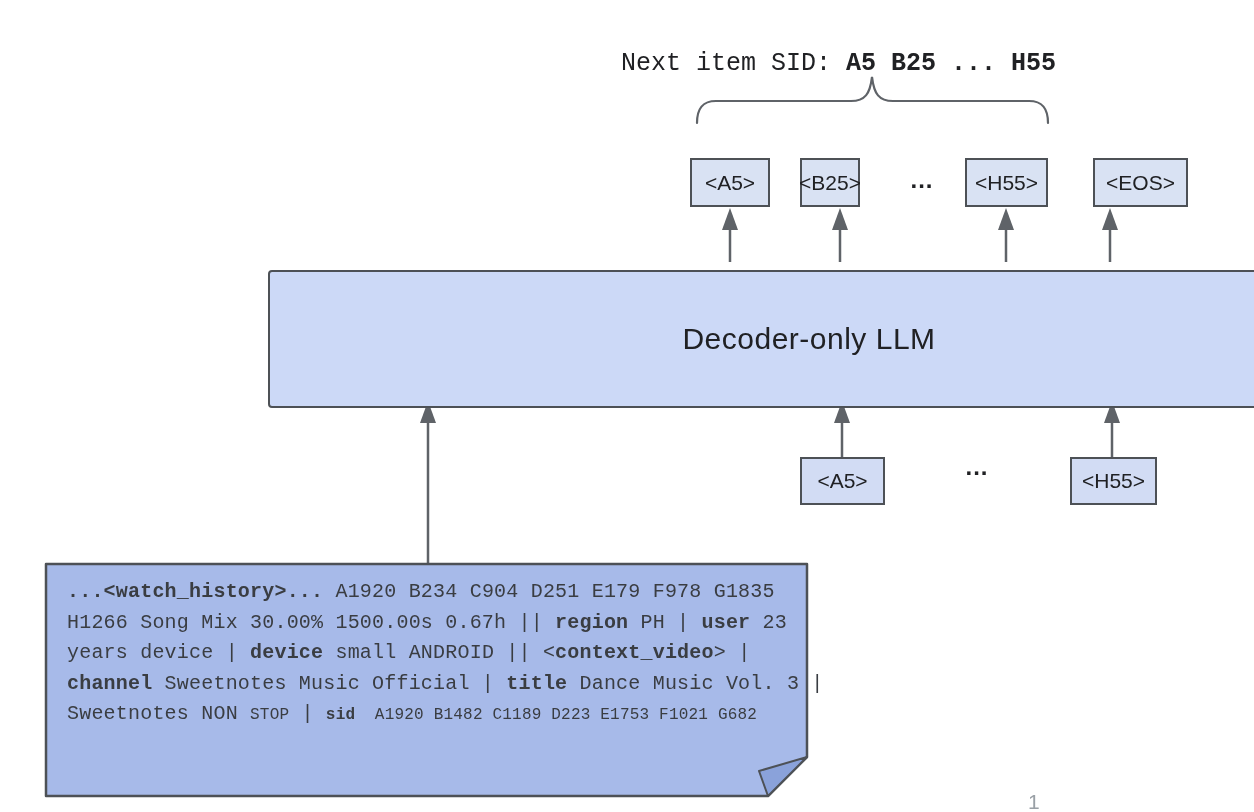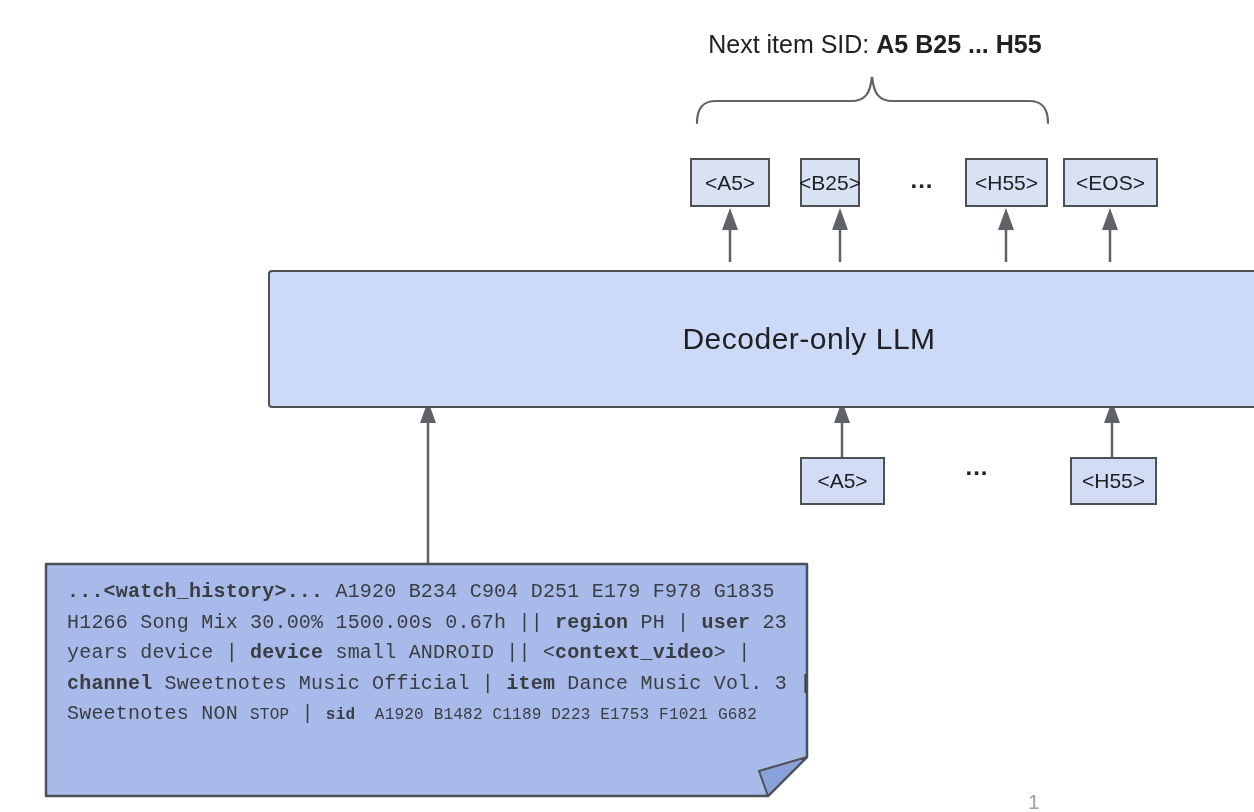--- a/index.html
+++ b/index.html
@@ -17,34 +17,34 @@
   }
   *{margin:0;padding:0;box-sizing:border-box;}
   html,body{background:#fff;}
   body{font-family:"Liberation Sans", sans-serif;}
   .canvas{
     position:relative;width:1254px;height:812px;background:var(--bg);
     overflow:hidden;
   }
   .overlay{position:absolute;left:0;top:0;z-index:1;}
   .headline{
-    position:absolute;left:561px;top:1px;width:600px;text-align:center;
-    font-size:25px;color:var(--text-dark);z-index:2;white-space:pre;
+    position:absolute;left:561px;top:20px;width:600px;text-align:left;
+    font-size:25px;color:var(--text-dark);z-index:2;white-space:pre;font-family:Liberation Mono, monospace;
   }
   .headline .bold{font-weight:700;}
   .token{
     position:absolute;z-index:2;display:flex;align-items:center;justify-content:center;
     border:2.5px solid var(--border);font-size:21px;color:var(--text-dark);
     background:var(--token-fill-top);
   }
   .token.bottom{background:var(--token-fill-bottom);}
   .tok-out-a5 {left:690px; top:158px; width:80px; height:49px;}
   .tok-out-b25{left:800px; top:158px; width:60px; height:49px;}
   .tok-out-h55{left:965px; top:158px; width:83px; height:49px;}
-  .tok-out-eos{left:1063px;top:158px; width:95px; height:49px;}
+  .tok-out-eos{left:1093px;top:158px; width:95px; height:49px;}
   .tok-in-a5  {left:800px; top:457px; width:85px; height:48px;}
   .tok-in-h55 {left:1070px;top:457px; width:87px; height:48px;}
   .ellipsis{
     position:absolute;z-index:2;font-weight:800;font-size:24px;color:var(--text-dark);
     letter-spacing:1px;text-align:center;width:50px;
   }
   .ellipsis.top{left:897px;top:166px;}
   .ellipsis.bottom{left:952px;top:453px;}
   .llm-box{
     position:absolute;left:268px;top:270px;width:1082px;height:138px;z-index:2;
@@ -124,19 +124,19 @@
   <div class="llm-box">Decoder-only LLM</div>
 
   <div class="token bottom tok-in-a5">&lt;A5&gt;</div>
   <div class="ellipsis bottom">...</div>
   <div class="token bottom tok-in-h55">&lt;H55&gt;</div>
 
   <div class="note-text">
       <div class="note-line"><span class="seg-bold">...&lt;watch_history&gt;...</span><span class="seg-normal"> A1920 B234 C904 D251 E179 F978 G1835</span></div>
       <div class="note-line"><span class="seg-normal">H1266 Song Mix 30.00% 1500.00s 0.67h || </span><span class="seg-bold">region</span><span class="seg-normal"> PH | </span><span class="seg-bold">user</span><span class="seg-normal"> 23</span></div>
       <div class="note-line"><span class="seg-normal">years device | </span><span class="seg-bold">device</span><span class="seg-normal"> small ANDROID || &lt;</span><span class="seg-bold">context_video</span><span class="seg-normal">&gt; |</span></div>
-      <div class="note-line"><span class="seg-bold">channel</span><span class="seg-normal"> Sweetnotes Music Official | </span><span class="seg-bold">item</span><span class="seg-normal"> Dance Music Vol. 3 |</span></div>
+      <div class="note-line"><span class="seg-bold">channel</span><span class="seg-normal"> Sweetnotes Music Official | </span><span class="seg-bold">title</span><span class="seg-normal"> Dance Music Vol. 3 |</span></div>
       <div class="note-line"><span class="seg-normal">Sweetnotes NON </span><span class="seg-small">STOP</span><span class="seg-normal"> | </span><span class="seg-bold-small">sid</span><span class="seg-small">  A1920 B1482 C1189 D223 E1753 F1021 G682</span></div>
     </div>
 
   <div class="page-number">1</div>
 
 </div>
 
 </body></html>

